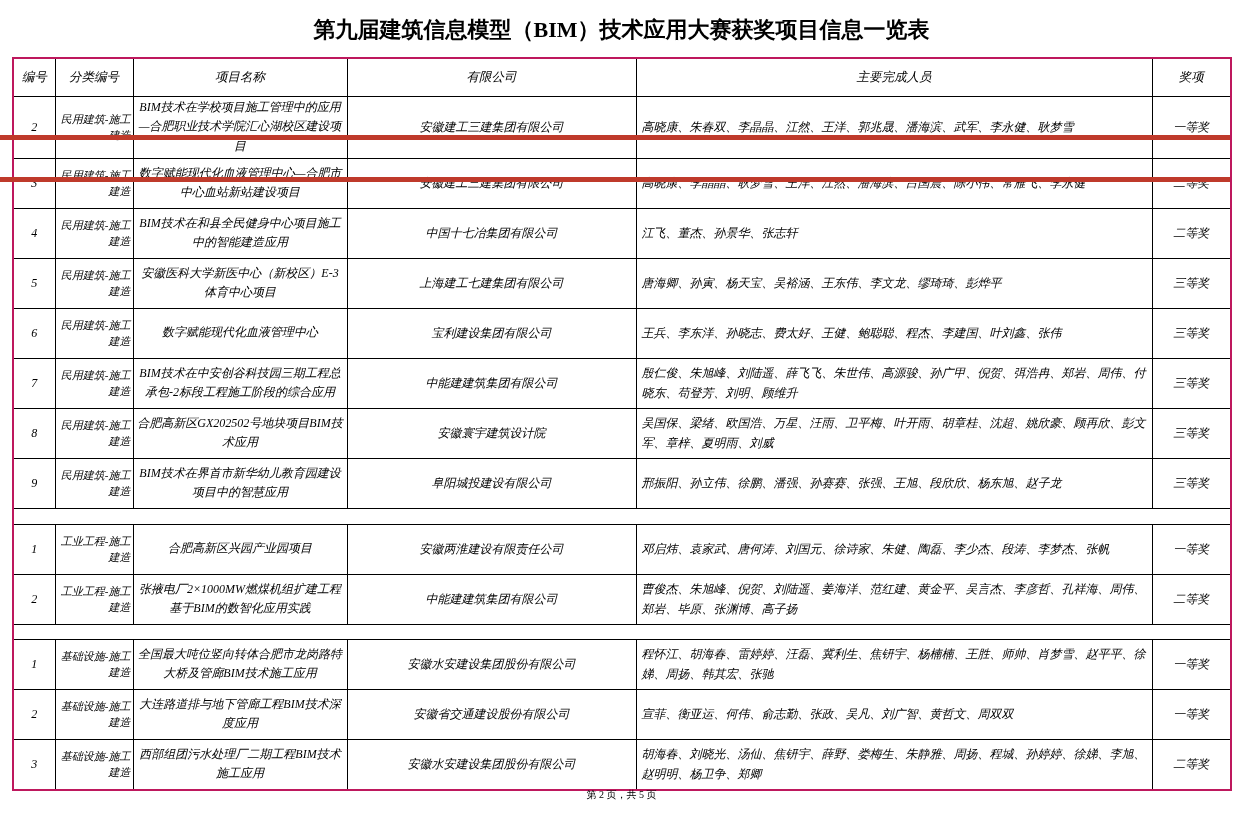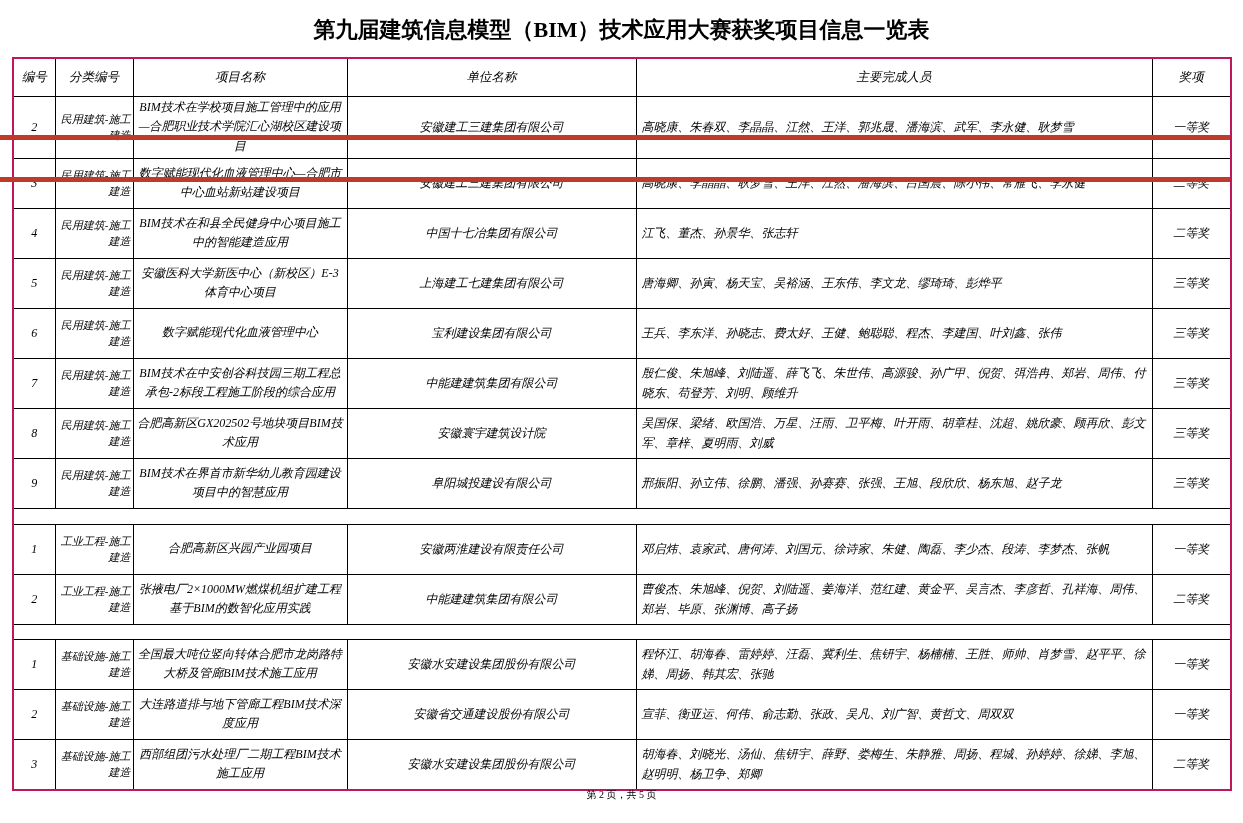--- a/index.html
+++ b/index.html
@@ -47,21 +47,21 @@
       <col style="width:214px">
     <col style="width:289px">
       <col style="width:516px">
       <col style="width:79px">
   </colgroup>
   <tbody>
     <tr style="height:38px">
       <th>编号</th>
       <th>分类编号</th>
       <th>项目名称</th>
-      <th>单位名称</th>
+      <th>有限公司</th>
       <th>主要完成人员</th>
       <th>奖项</th>
     </tr>
 
     <tr style="height:40px">
       <td class="c-no">2</td>
       <td class="c-cat">民用建筑-施工建造</td>
       <td class="c-proj">BIM技术在学校项目施工管理中的应用—合肥职业技术学院汇心湖校区建设项目</td>
       <td class="c-unit">安徽建工三建集团有限公司</td>
       <td class="c-mem">高晓康、朱春双、李晶晶、江然、王洋、郭兆晟、潘海滨、武军、李永健、耿梦雪</td>

